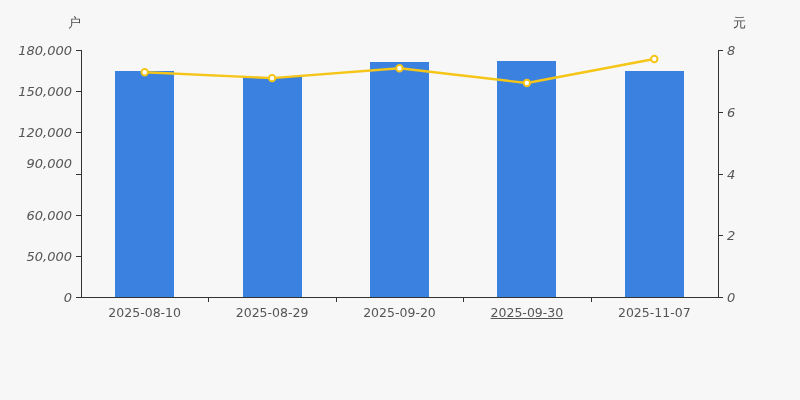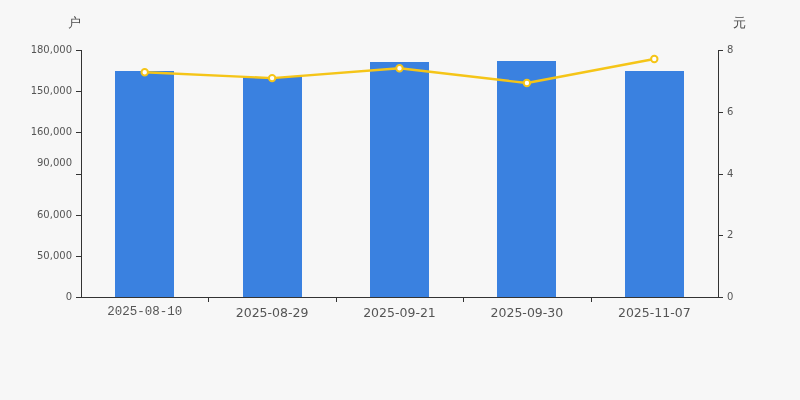--- a/index.html
+++ b/index.html
@@ -46,25 +46,26 @@
   }
 
   .tick-mark {
     position: absolute;
     height: 1px;
     width: 5px;
     background: #333333;
   }
   .tick-label {
     position: absolute;
-    font-size: 10px;
+    font-size: 13px;
     color: #555555;
     font-family: "DejaVu Sans", sans-serif;
     white-space: nowrap;
     line-height: 1;
+    font-style: italic;
   }
   .tick-label.left { text-align: right; transform: translateY(-50%); }
   .tick-label.right { text-align: left; transform: translateY(-50%); }
 
   .x-tick-mark {
     position: absolute;
     width: 1px;
     height: 5px;
     background: #333333;
     top: 297px;
@@ -109,21 +110,21 @@
   <div id="left-ticks">
       <div class="tick-mark" style="left: 76px; top: 297px;"></div>
       <div class="tick-label left" style="right: 728px; top: 297px;">0</div>
       <div class="tick-mark" style="left: 76px; top: 255.833px;"></div>
       <div class="tick-label left" style="right: 728px; top: 255.833px;">50,000</div>
       <div class="tick-mark" style="left: 76px; top: 214.667px;"></div>
       <div class="tick-label left" style="right: 728px; top: 214.667px; text-align: center;">60,000</div>
       <div class="tick-mark" style="left: 76px; top: 173.5px;"></div>
       <div class="tick-label left" style="right: 728px; top: 163px;">90,000</div>
       <div class="tick-mark" style="left: 76px; top: 132.333px;"></div>
-      <div class="tick-label left" style="right: 728px; top: 132.333px;">160,000</div>
+      <div class="tick-label left" style="right: 728px; top: 132.333px;">120,000</div>
       <div class="tick-mark" style="left: 76px; top: 91.1667px;"></div>
       <div class="tick-label left" style="right: 728px; top: 91.1667px; margin-left: 6px;">150,000</div>
       <div class="tick-mark" style="left: 76px; top: 50px;"></div>
       <div class="tick-label left" style="right: 728px; top: 50px;">180,000</div>
     </div>
   <div id="right-ticks">
       <div class="tick-mark" style="left: 718px; top: 297px;"></div>
       <div class="tick-label right" style="left: 727px; top: 297px;">0</div>
       <div class="tick-mark" style="left: 718px; top: 235.25px;"></div>
       <div class="tick-label right" style="left: 727px; top: 235.25px;">2</div>
@@ -132,24 +133,24 @@
       <div class="tick-mark" style="left: 718px; top: 111.75px;"></div>
       <div class="tick-label right" style="left: 727px; top: 111.75px;">6</div>
       <div class="tick-mark" style="left: 718px; top: 50px;"></div>
       <div class="tick-label right" style="left: 727px; top: 50px;">8</div>
     </div>
   <div id="x-ticks">
       <div class="x-tick-mark" style="left: 208.4px;"></div>
       <div class="x-tick-mark" style="left: 335.8px;"></div>
       <div class="x-tick-mark" style="left: 463.2px;"></div>
       <div class="x-tick-mark" style="left: 590.6px;"></div>
-      <div class="x-tick-label" style="left: 144.7px; font-family: Liberation Mono, monospace;">2025-08-10</div>
+      <div class="x-tick-label" style="left: 144.7px;">2025-08-10</div>
       <div class="x-tick-label" style="left: 272.1px;">2025-08-29</div>
-      <div class="x-tick-label" style="left: 399.5px;">2025-09-21</div>
-      <div class="x-tick-label" style="left: 526.9px;">2025-09-30</div>
+      <div class="x-tick-label" style="left: 399.5px;">2025-09-20</div>
+      <div class="x-tick-label" style="left: 526.9px; text-decoration: underline;">2025-09-30</div>
       <div class="x-tick-label" style="left: 654.3px;">2025-11-07</div>
     </div>
 
   <div id="bars-layer">
       <div class="bar" style="left: 115.2px; top: 70.5833px; width: 59px; height: 226.417px; background: rgb(58, 129, 224);"></div>
       <div class="bar" style="left: 242.6px; top: 76.7583px; width: 59px; height: 220.242px; background: rgb(58, 129, 224);"></div>
       <div class="bar" style="left: 370px; top: 62.35px; width: 59px; height: 234.65px; background: rgb(58, 129, 224);"></div>
       <div class="bar" style="left: 497.4px; top: 60.9778px; width: 59px; height: 236.022px; background: rgb(58, 129, 224);"></div>
       <div class="bar" style="left: 624.8px; top: 70.5833px; width: 59px; height: 226.417px; background: rgb(58, 129, 224);"></div>
     </div>

